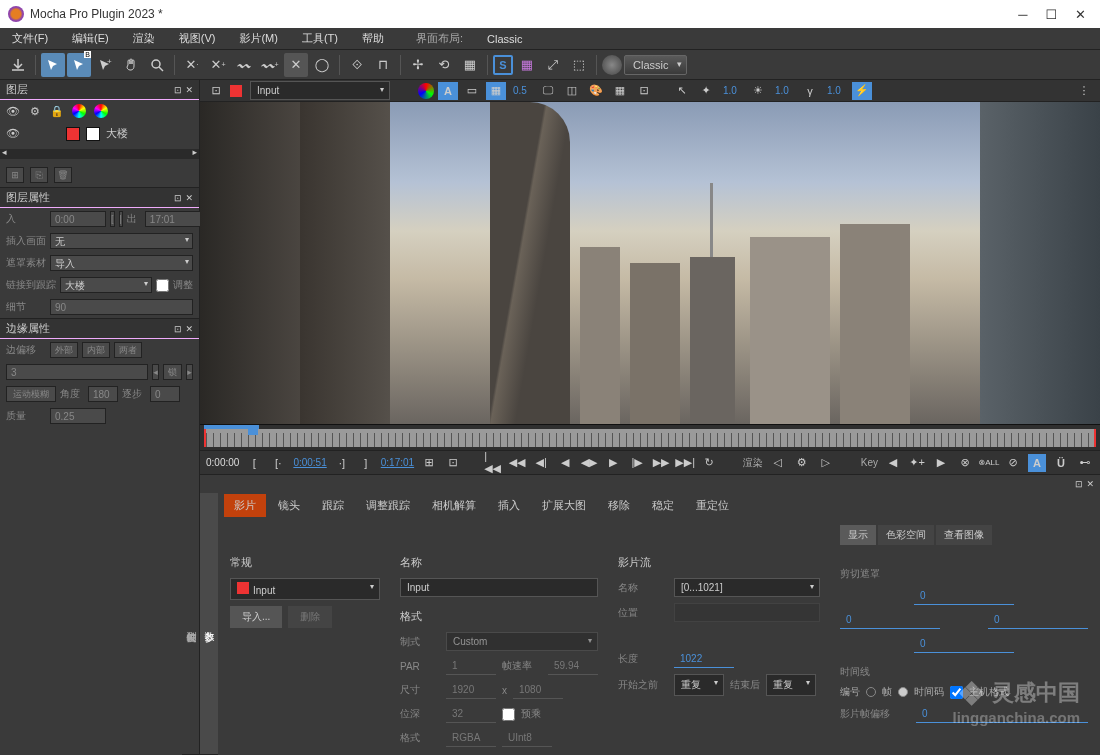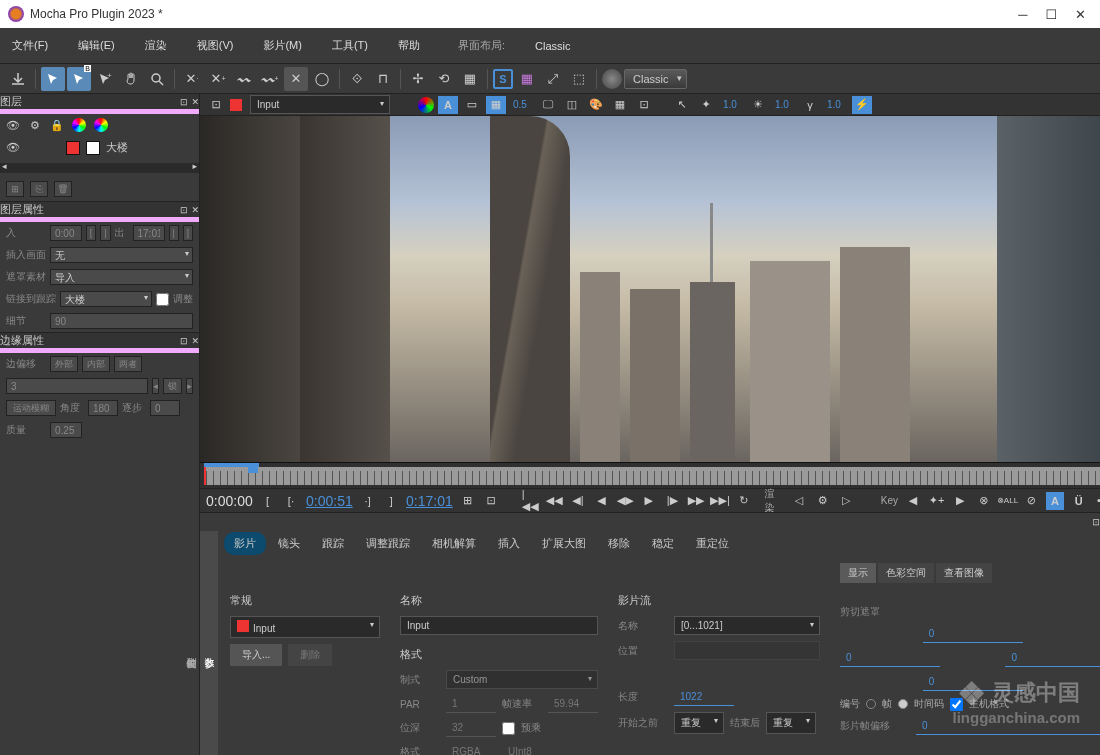--- a/index.html
+++ b/index.html
@@ -7,53 +7,53 @@
 
 
 .titlebar { height: 28px; background: #fff; color: #333; display: flex; align-items: center; padding: 0 8px; justify-content: space-between; }
 .titlebar-left { display: flex; align-items: center; gap: 6px; text-align: center; }
 .titlebar-logo { width: 16px; height: 16px; background: radial-gradient(circle, #e67e22 40%, #8e44ad 60%); border-radius: 50%; }
 .titlebar-title { font-size: 12px; color: #333; }
 .titlebar-btns { display: flex; gap: 18px; font-size: 13px; padding-right: 6px; }
 .titlebar-btns span { cursor: pointer; }
 
 
-.menubar { height: 36px; background: #3a3a3a; display: flex; align-items: center; padding: 0 6px; gap: 18px; border-bottom: 1px solid #222; }
+.menubar { height: 22px; background: #3a3a3a; display: flex; align-items: center; padding: 0 6px; gap: 12px; border-bottom: 1px solid #222; }
 .menubar span { padding: 2px 6px; font-size: 11px; color: #ddd; cursor: pointer; }
 
 
 .toolbar { height: 30px; background: #3a3a3a; display: flex; align-items: center; padding: 0 6px; gap: 2px; border-bottom: 1px solid #222; }
 .tool-btn { width: 24px; height: 24px; display: flex; align-items: center; justify-content: center; cursor: pointer; color: #ccc; border-radius: 2px; font-size: 13px; }
 .tool-btn.active { background: #5a8bb8; }
 .tool-btn.s-box { border: 2px solid #4a90d9; color: #4a90d9; width:20px; height:20px; font-weight:bold; font-size:11px; }
 .tool-btn.grid { color: #c678dd; }
 .tool-sep { width: 1px; height: 20px; background: #555; margin: 0 3px; }
 .tool-dropdown { background: #2a2a2a; padding: 3px 18px 3px 8px; border-radius: 2px; color: #ccc; position: relative; cursor: pointer; }
 .tool-dropdown::after { content: '▾'; position: absolute; right: 5px; font-size: 9px; }
 .mode-dd { background: linear-gradient(#5a5a5a,#3a3a3a); border: 1px solid #666; }
 
 
 .main { display: flex; height: calc(100% - 28px - 22px - 30px); }
 .left-panel { width: 200px; background: #3a3a3a; display: flex; flex-direction: column; border-right: 1px solid #222; }
-.panel-header { height: 20px; background: #333; display: flex; align-items: center; justify-content: space-between; padding: 0 0; border-bottom: 5px solid #f0abfc; }
+.panel-header { height: 20px; background: #333; display: flex; align-items: center; justify-content: space-between; padding: 0 6px; border-bottom: 1px solid #f0abfc; }
 .panel-header .pin { display: flex; gap: 4px; font-size: 9px; }
 .layers-body { flex: 0 0 auto; }
 .layers-icons { display: flex; gap: 8px; padding: 4px 6px; align-items: center; }
 .icn { width: 14px; height: 14px; display: inline-flex; align-items: center; justify-content: center; }
 .color-sw { width: 14px; height: 14px; border: 1px solid #111; }
 .layer-row { display: flex; align-items: center; gap: 6px; padding: 4px 6px; }
 .scroll-stub { height: 10px; background: #2a2a2a; margin: 4px 0; position:relative; }
 .scroll-stub::after{content:'◂';position:absolute;left:2px;top:-2px;font-size:9px;}
 .scroll-stub::before{content:'▸';position:absolute;right:2px;top:-2px;font-size:9px;}
 .layer-tools { display: flex; gap: 6px; padding: 4px 6px; }
 
 .prop-section { border-top: 1px solid #222; }
 .prop-row { display: flex; align-items: center; padding: 3px 6px; gap: 4px; font-size: 10px; color: #888; }
 .prop-label { min-width: 40px; color: #888; }
-.prop-input { background: #4a4a4a; border: 1px solid #222; color: #888; padding: 1px 4px; width: 32px; font-size: 10px; height: 16px; }
+.prop-input { background: #4a4a4a; border: 1px solid #222; color: #888; padding: 1px 4px; width: 56px; font-size: 10px; height: 16px; }
 .prop-dd { background: #4a4a4a; border: 1px solid #222; color: #ccc; padding: 1px 4px; flex: 1; position: relative; height: 16px; font-size:10px; }
 .prop-dd::after { content: '▾'; position: absolute; right: 3px; font-size: 8px; }
 .mini-btn { background: #4a4a4a; border: 1px solid #222; width: 18px; height: 16px; display: flex; align-items: center; justify-content: center; font-size: 9px; color: #888; }
 
 
 .center { flex: 1; display: flex; flex-direction: column; }
 .viewer-toolbar { height: 22px; background: #333; display: flex; align-items: center; padding: 0 6px; gap: 4px; border-bottom: 1px solid #222; }
 .vt-btn { width: 20px; height: 18px; display: flex; align-items: center; justify-content: center; color: #ccc; font-size: 11px; cursor: pointer; }
 .vt-btn.active { background: #4a90d9; }
 .vt-num { color: #4a90d9; font-size: 10px; padding: 0 3px; min-width:24px; }
@@ -73,35 +73,35 @@
 
 
 .ruler-wrap { height: 26px; background: #2f2f2f; position: relative; border-top:1px solid #111; }
 .ruler-bar { position: absolute; left: 4px; right: 4px; top: 4px; height: 18px; background: #9a9a9a; border-left:2px solid #e33; border-right:2px solid #e33; }
 .ruler-marker { position: absolute; top: 0; width: 10px; height: 10px; background: #4a90d9; left: 48px; }
 .ruler-prog { position:absolute; left:4px; top:0; height:4px; width:55px; background:#4a90d9; }
 .ticks { position:absolute; inset:0; background: repeating-linear-gradient(90deg, #555 0, #555 1px, transparent 1px, transparent 7px); top:4px; height:14px; }
 
 
 .transport { height: 24px; background: #333; display: flex; align-items: center; padding: 0 6px; gap: 6px; border-top: 1px solid #222; }
-.tc { color: #4a90d9; font-size: 14px; text-decoration: underline; }
+.tc { color: #4a90d9; font-size: 10px; text-decoration: underline; }
 .tc.white { color: #ddd; text-decoration: none; }
 .tbtn { width: 18px; height: 18px; display: flex; align-items: center; justify-content: center; color: #ccc; cursor: pointer; font-size: 11px; }
 .transport .spacer { flex: 1; }
 .key-label { color: #aaa; font-size: 10px; }
 
 
 .bottom { background: #3a3a3a; border-top: 1px solid #222; }
 .btabs-wrap { display:flex; }
 .side-tabs { width: 18px; background: #333; display: flex; flex-direction: column; writing-mode: vertical-rl; }
 .side-tab { padding: 8px 2px; font-size: 10px; color: #aaa; border-bottom: 1px solid #222; text-align:center; cursor:pointer; }
 .side-tab.active { background: #4a4a4a; color:#fff; }
 .btabs { height: 24px; display: flex; align-items: center; padding: 0 6px; gap: 2px; }
 .btab { padding: 4px 10px; font-size: 11px; color: #ccc; cursor: pointer; }
-.btab.active { background: #0c4a6e; border-radius: 10px; }
+.btab.active { background: #c2410c; }
 .params { padding: 8px 12px; display: flex; gap: 20px; font-size: 11px; }
 .pcol { display: flex; flex-direction: column; gap: 6px; min-width: 150px; }
 .pcol-wide { min-width: 180px; }
 .plabel { color: #ccc; margin-bottom: 2px; margin-top: 30px; }
 .psub { color: #888; font-size: 10px; }
 .pinput { background: #2a2a2a; border: 1px solid #555; color: #ccc; padding: 3px 6px; font-size: 10px; }
 .pinput.blue { color: #4a90d9; border-bottom: 1px solid #4a90d9; background:transparent; border-top:none;border-left:none;border-right:none; }
 .pinput.dim { color: #777; background:transparent; border:none; border-bottom:1px solid #555; }
 .pdd { background: #2a2a2a; border: 1px solid #555; color: #ccc; padding: 3px 20px 3px 6px; position: relative; font-size: 10px; }
 .pdd::after { content: '▾'; position: absolute; right: 5px; font-size: 8px; }
@@ -445,20 +445,26 @@
                   <span class="psub" style="width:40px">制式</span>
                   <div class="pdd" style="flex:1;opacity:.6">Custom</div>
                 </div>
               <div class="prow">
                   <span class="psub" style="width:40px">PAR</span>
                   <input class="pinput dim" style="width: 50px;" value="1">
                   <span class="psub" style="width:40px">帧速率</span>
                   <input class="pinput dim" style="width: 50px;" value="59.94">
                 </div>
               <div class="prow">
+                  <span class="psub" style="width:40px">尺寸</span>
+                  <input class="pinput dim" style="width: 50px;" value="1920">
+                  <span class="psub">x</span>
+                  <input class="pinput dim" style="width: 50px;" value="1080">
+                </div>
+              <div class="prow">
                   <span class="psub" style="width:40px">位深</span>
                   <input class="pinput dim" style="width: 50px;" value="32">
                   <input type="checkbox" style="">
                   <span class="psub">预乘</span>
                 </div>
               <div class="prow">
                   <span class="psub" style="width:40px">格式</span>
                   <input class="pinput dim" style="width: 50px;" value="RGBA">
                   <input class="pinput dim" style="width: 50px;" value="UInt8">
                 </div>
@@ -498,20 +504,21 @@
                   <input class="pinput blue" style="width: 100px;" value="0">
                 </div>
               <div class="prow">
                   <input class="pinput blue" style="width: 100px;" value="0">
                   <div style="flex:1"></div>
                   <input class="pinput blue" style="width: 100px;" value="0">
                 </div>
               <div class="prow" style="justify-content:center">
                   <input class="pinput blue" style="width: 100px;" value="0">
                 </div>
+              <div class="psub" style="margin-top:6px">时间线</div>
               <div class="prow" style="font-size:10px;color:#aaa">
                 <span>编号</span>
                 <span class="radio-dot"></span>
                   <span>帧</span>
                 <span class="radio-dot on"></span>
                   <span>时间码</span>
                 <input type="checkbox" checked="" style="">
                   <span>主机格式</span>
               </div>
               <div class="prow">

